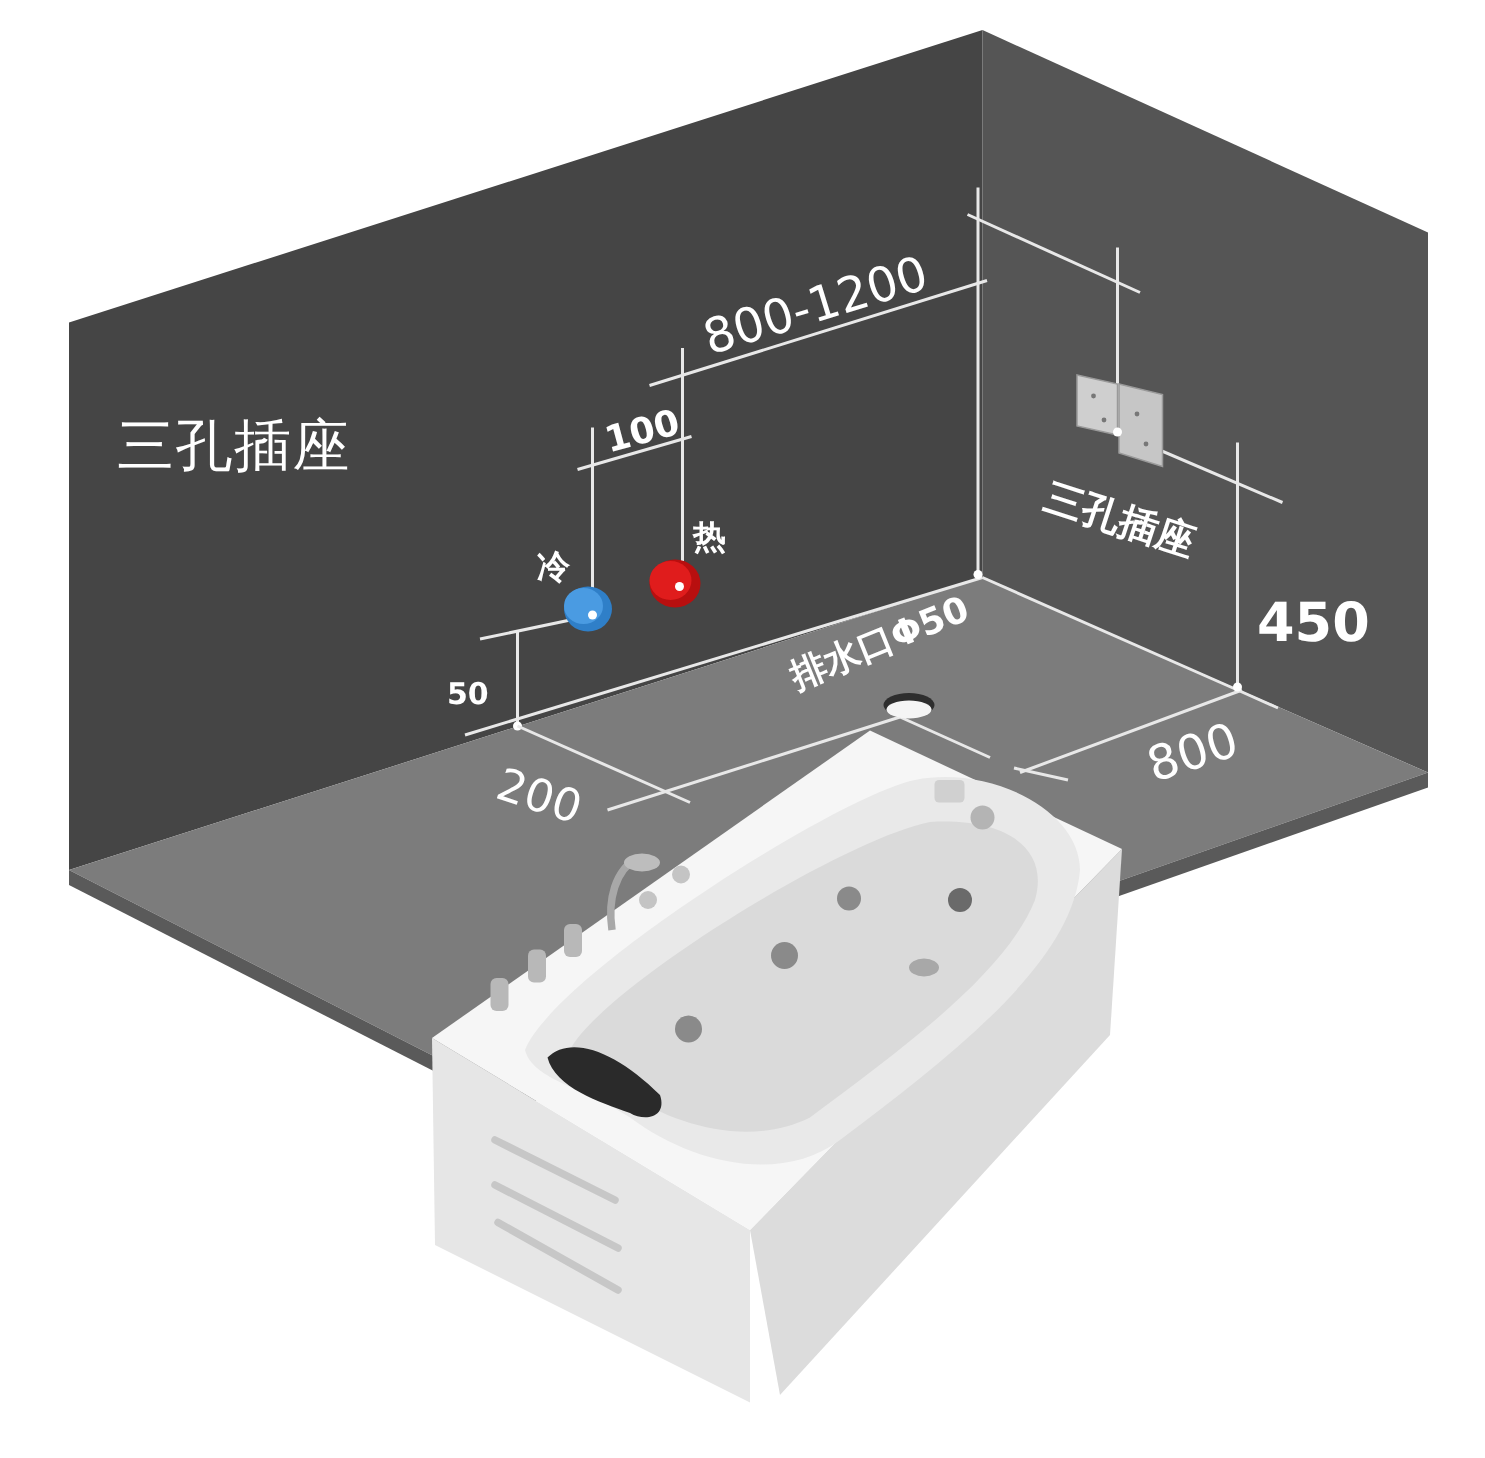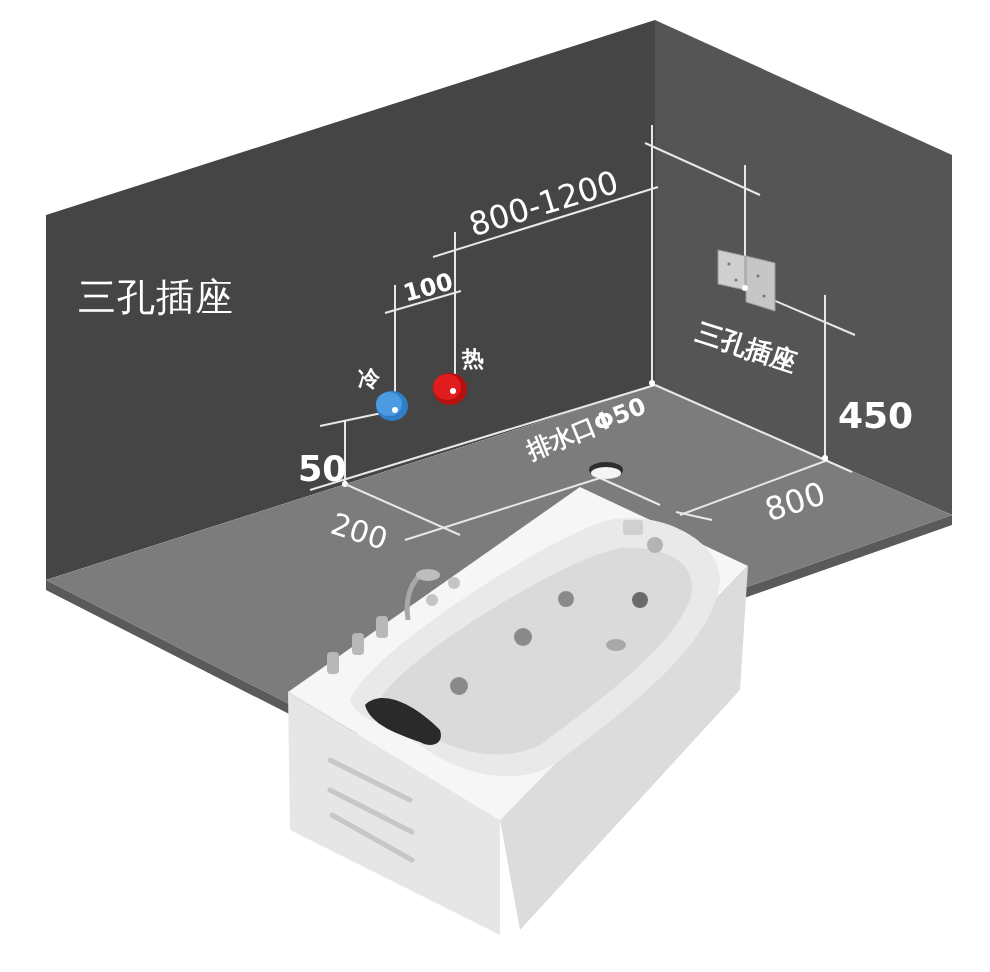--- a/index.html
+++ b/index.html
@@ -116,21 +116,21 @@
       <line x1="330" y1="760" x2="410" y2="800" stroke="#c7c7c7" stroke-width="5" stroke-linecap="round"></line>
       <line x1="330" y1="790" x2="412" y2="832" stroke="#c7c7c7" stroke-width="5" stroke-linecap="round"></line>
       <line x1="332" y1="815" x2="412" y2="860" stroke="#c7c7c7" stroke-width="5" stroke-linecap="round"></line>
     </g>
   </svg>
 
   <div class="lbl title" style="left:78px;top:278px;">三孔插座</div>
 
   <div class="lbl dim" style="left:470px;top:210px;transform:rotate(-17deg);">800-1200</div>
   <div class="lbl dim-b" style="left:404px;top:282px;font-size:24px;transform:rotate(-15deg);">100</div>
-  <div class="lbl dim-b" style="left:298px;top:452px;font-size:35px;text-align:center;">50</div>
+  <div class="lbl dim-b" style="left:298px;top:452px;font-size:20px;text-align:center;">50</div>
   <div class="lbl dim" style="left:332px;top:508px;font-size:30px;transform:rotate(18deg);">200</div>
   <div class="lbl dim-b" style="left:838px;top:398px;font-size:36px;">450</div>
   <div class="lbl dim" style="left:766px;top:495px;font-size:32px;transform:rotate(-18deg);">800</div>
 
   <div class="lbl cjk-b" style="left:358px;top:368px;">冷</div>
   <div class="lbl cjk-b" style="left:462px;top:348px;">热</div>
   <div class="lbl cjk-b" style="left:697px;top:318px;font-size:26px;transform:rotate(18deg);">三孔插座</div>
   <div class="lbl cjk-b" style="left:528px;top:440px;font-size:24px;transform:rotate(-22deg);">排水口Φ50</div>
 </div>
 

